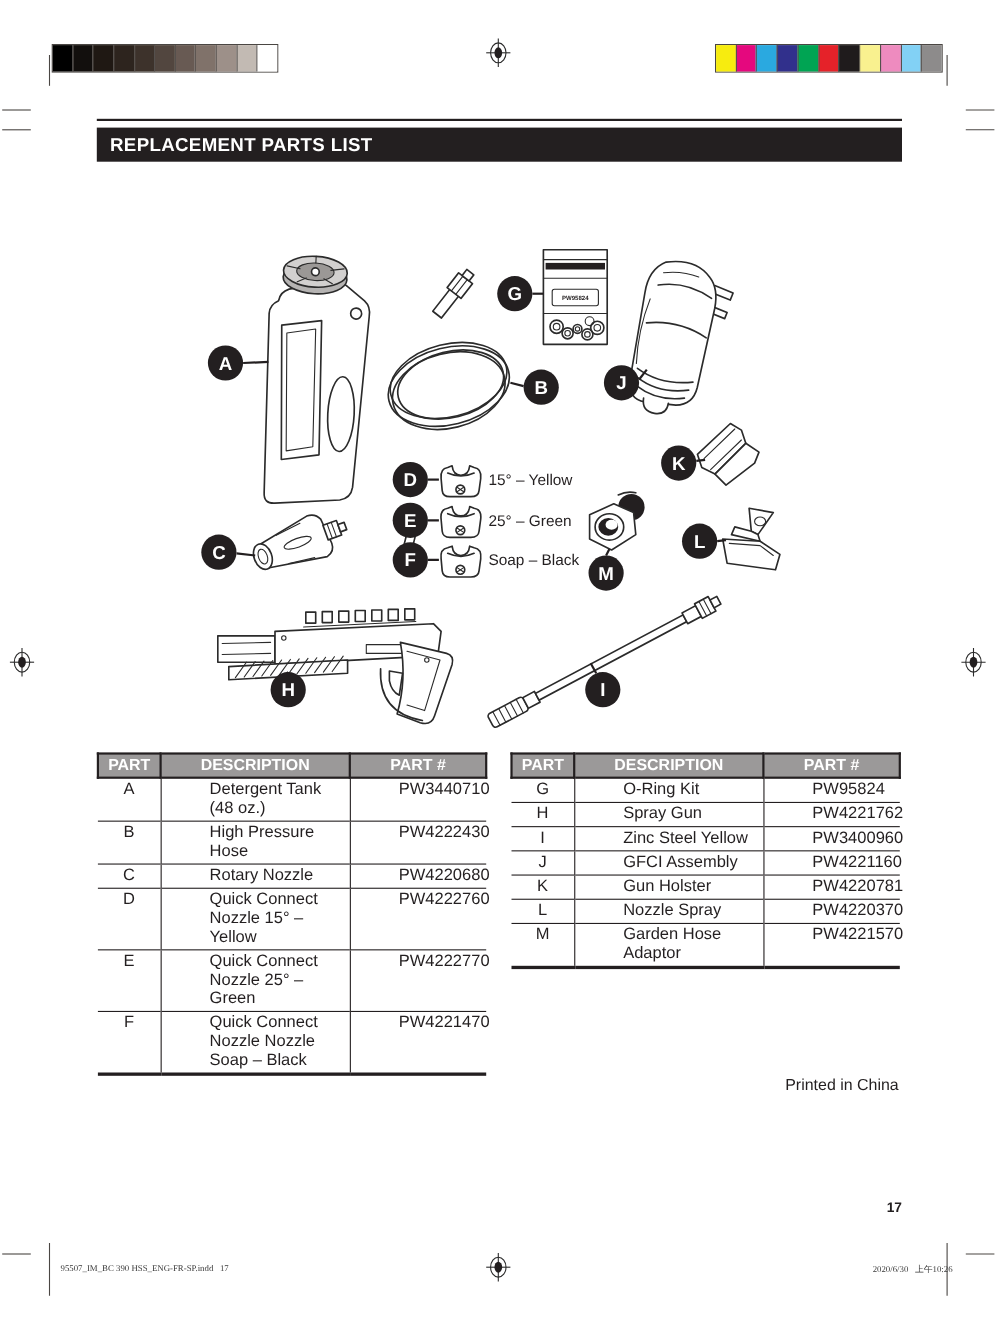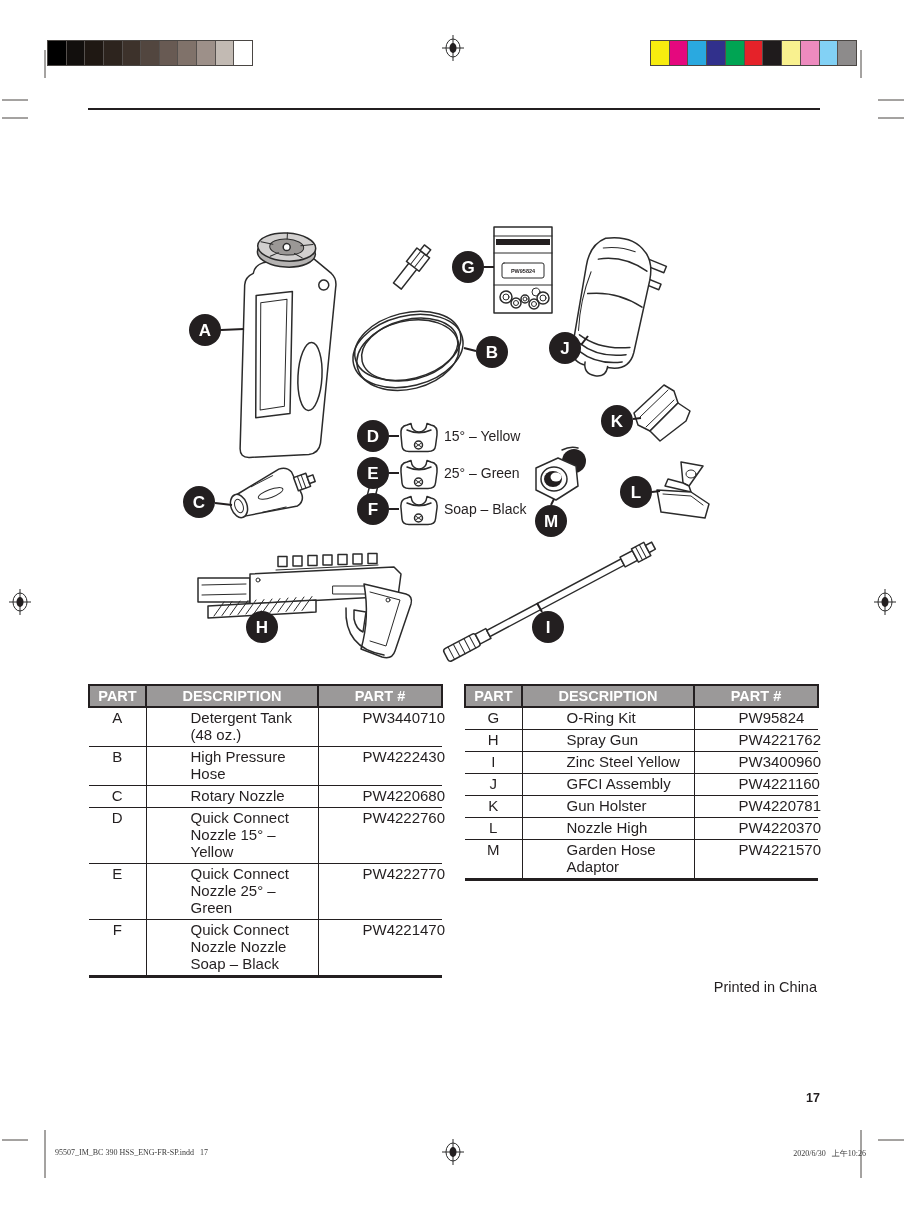--- a/index.html
+++ b/index.html
@@ -123,20 +123,23 @@
       <g transform="translate(453,1152)">
           <line x1="-11" y1="0" x2="11" y2="0"></line>
           <line x1="0" y1="-13" x2="0" y2="13"></line>
           <ellipse rx="7" ry="9"></ellipse>
           <ellipse rx="3.5" ry="5" fill="#231f20" stroke="none"></ellipse>
         </g>
     </g>
   </svg>
 
   <div class="title-rule"></div>
+  <div class="title-bar">
+    <span>REPLACEMENT PARTS LIST</span>
+  </div>
 
   <div class="intro">
   </div>
 
   <svg class="diagram" width="732" height="460" viewBox="0 0 732 460">
     <defs>
       <g id="qcn">
         <path class="lnw" d="M3,15 Q2,6 9,5 L13,3.5 Q14,12 21,12 Q28,12 29,3.5 L33,5 Q40,6 39,15 L37.5,26 Q37,31.5 30,31.5 L11,31.5 Q4.5,31.5 4,26 Z"></path>
         <path class="ln" d="M9,10 Q21,15.5 33,10"></path>
         <circle class="lnw" cx="20.5" cy="25" r="4"></circle>
@@ -472,21 +475,21 @@
           <td class="desc">GFCI Assembly</td>
           <td class="pn">PW4221160</td>
         </tr>
       <tr>
           <td class="part">K</td>
           <td class="desc">Gun Holster</td>
           <td class="pn">PW4220781</td>
         </tr>
       <tr>
           <td class="part">L</td>
-          <td class="desc">Nozzle High</td>
+          <td class="desc">Nozzle Spray</td>
           <td class="pn">PW4220370</td>
         </tr>
       <tr>
           <td class="part">M</td>
           <td class="desc">Garden Hose Adaptor</td>
           <td class="pn">PW4221570</td>
         </tr>
     </tbody>
   </table>
 

